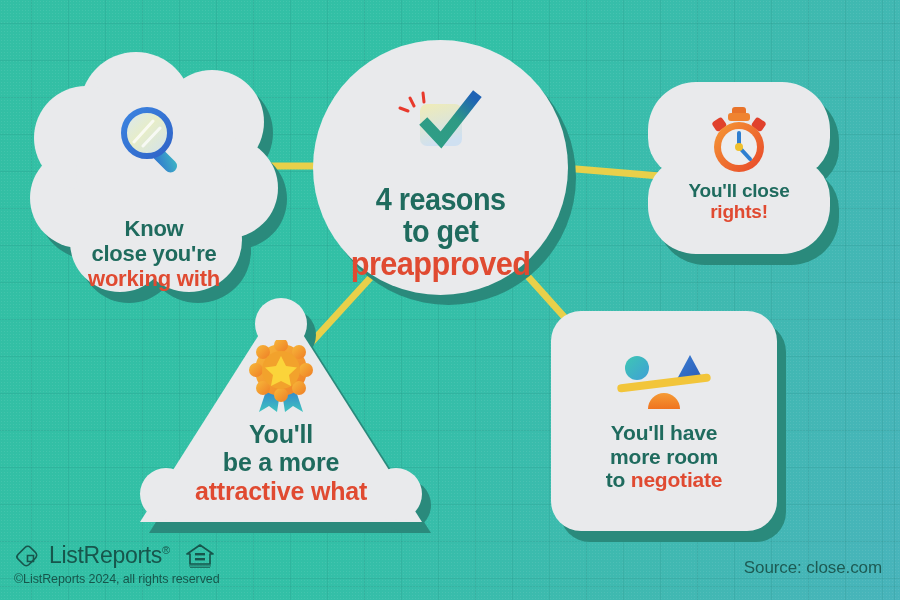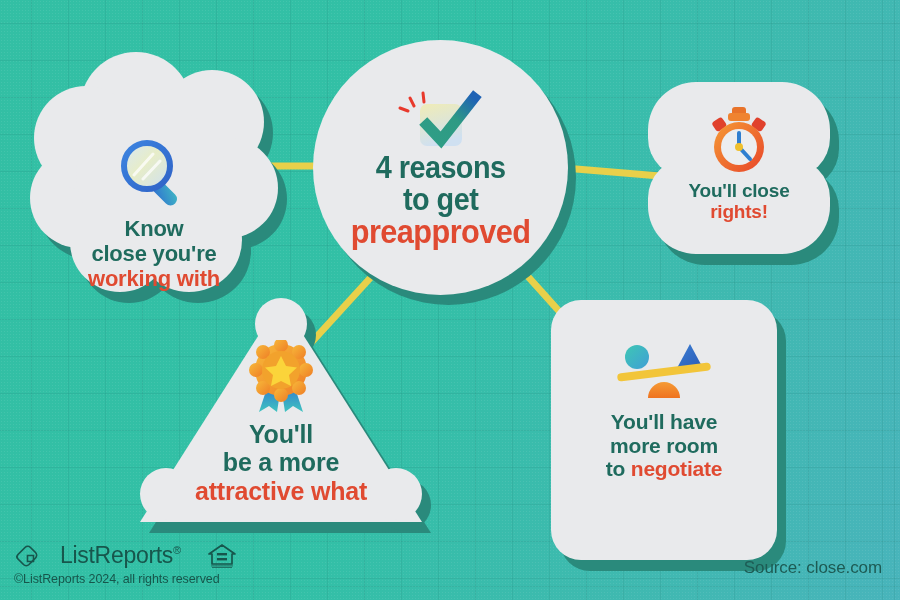--- a/index.html
+++ b/index.html
@@ -49,28 +49,28 @@
            display:flex; flex-direction:column; align-items:center; }
 
   .txt { text-align:center; line-height:1.13; font-weight:700; color:#1f6b5e;
          letter-spacing:-.2px; }
   .hl { color:#e04a31; }
 
   
   #node-center { left:313px; top:40px; width:255px; height:255px; }
   #node-center .panel, #node-center .shadow { border-radius:50%; }
   #node-center .shadow { transform: translate(8px, 10px); }
-  #node-center .inner { justify-content:flex-start; padding-top:50px; }
+  #node-center .inner { justify-content:flex-start; padding-top:50px;gap:32px; }
   #headline { font-size:31px; line-height:1.02; font-weight:800;
               letter-spacing:-.6px; transform:scaleX(.93); }
   #headline .hl { font-size:33px; }
 
   
   #node-left { left:28px; top:52px; width:252px; height:240px; }
-  #node-left .inner { justify-content:flex-end; padding-top:52px; }
+  #node-left .inner { justify-content:space-between; padding-top:52px; }
   #node-left .txt { font-size:22px; margin-top:6px; }
   .cloud-lobes { position:absolute; inset:0; }
   .cloud-lobes i { position:absolute; display:block; border-radius:50%;
                    background:#e9eaec; }
   .cloud-sh i { background:#2a8a7c; }
   .cloud-sh { transform:translate(9px,11px); z-index:0; }
 
   
   #node-right { left:648px; top:82px; width:200px; height:172px; }
   .dbl { position:absolute; inset:0; }
@@ -86,31 +86,31 @@
     clip-path: polygon(50% 0%, 100% 100%, 0% 100%); }
   .tri-round { position:absolute; inset:0; }
   .tri-round b { position:absolute; display:block; border-radius:50%;
                  background:#e9eaec; width:52px; height:52px; }
   .tri-sh { transform:translate(9px,11px); z-index:0; }
   .tri-sh .tri-shape, .tri-sh b { background:#2a8a7c; }
   #node-tri .inner { justify-content:flex-start; padding-top:40px; }
   #node-tri .txt { font-size:25px; margin-top:6px; }
 
   
-  #node-sq { left:551px; top:300px; width:226px; height:260px; }
+  #node-sq { left:551px; top:311px; width:226px; height:220px; }
   #node-sq .panel, #node-sq .shadow { border-radius:30px; }
   #node-sq .inner { justify-content:flex-start; padding-top:40px; }
   #node-sq .txt { font-size:21px; margin-top:12px; }
 
   
   .icon { display:block; }
 
   
   #footer-left { position:absolute; left:14px; bottom:14px; }
-  .brand-row { display:flex; align-items:center; gap:20px; }
+  .brand-row { display:flex; align-items:center; gap:9px; }
   #brand-name { font-size:23px; color:#17564c; letter-spacing:-.3px;
                 font-weight:400; position:relative; }
   #brand-reg { font-size:11px; vertical-align:super; }
   #copyright { font-size:12.5px; color:#16564b; margin-top:3px; letter-spacing:-.1px; }
   #source { position:absolute; right:18px; bottom:22px; font-size:17px;
             color:#1d5b54; letter-spacing:-.1px; }
 </style>
 </head>
 <body>
 

